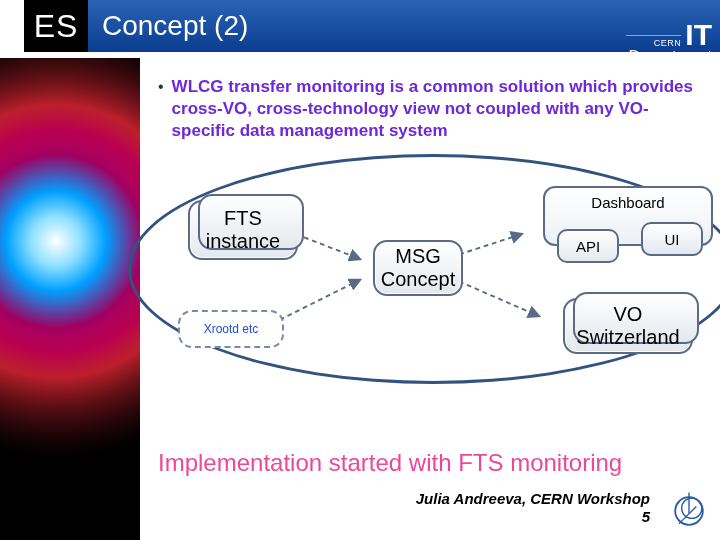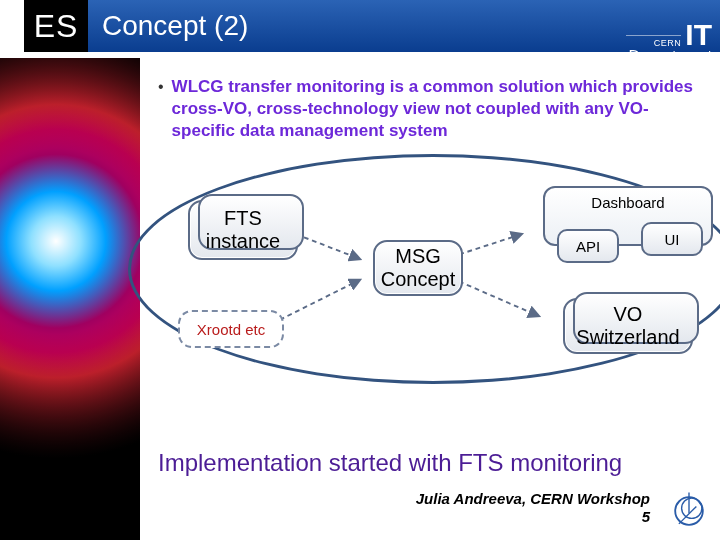--- a/index.html
+++ b/index.html
@@ -130,22 +130,22 @@
     z-index: -1;
   }
   .dashed-node {
     position: absolute;
     border: 2px dashed #7b8aa4;
     border-radius: 14px;
     background: #fff;
     display: flex;
     align-items: center;
     justify-content: center;
-    font-size: 15px;
-    color: #b91c1c;
+    font-size: 12px;
+    color: #1d4ed8;
   }
   .dash-group {
     position: absolute;
     border: 2px solid #5b6b87;
     border-radius: 12px;
     background: linear-gradient(#fff, #ecf0f5);
   }
   .dash-label {
     position: absolute;
     font-size: 15px;
@@ -166,21 +166,21 @@
     font-size: 15px;
   }
 
   svg.arrows { position: absolute; inset: 0; width: 100%; height: 100%; pointer-events: none; }
 
   .impl-text {
     position: absolute;
     left: 18px;
     bottom: 62px;
     font-size: 24px;
-    color: #4c1d95;
+    color: #ec4899;
     line-height: 30px;
     max-width: 500px;
   }
 
   .footer-address {
     position: absolute;
     left: -136px;
     bottom: 6px;
     width: 132px;
     font-size: 9px;

